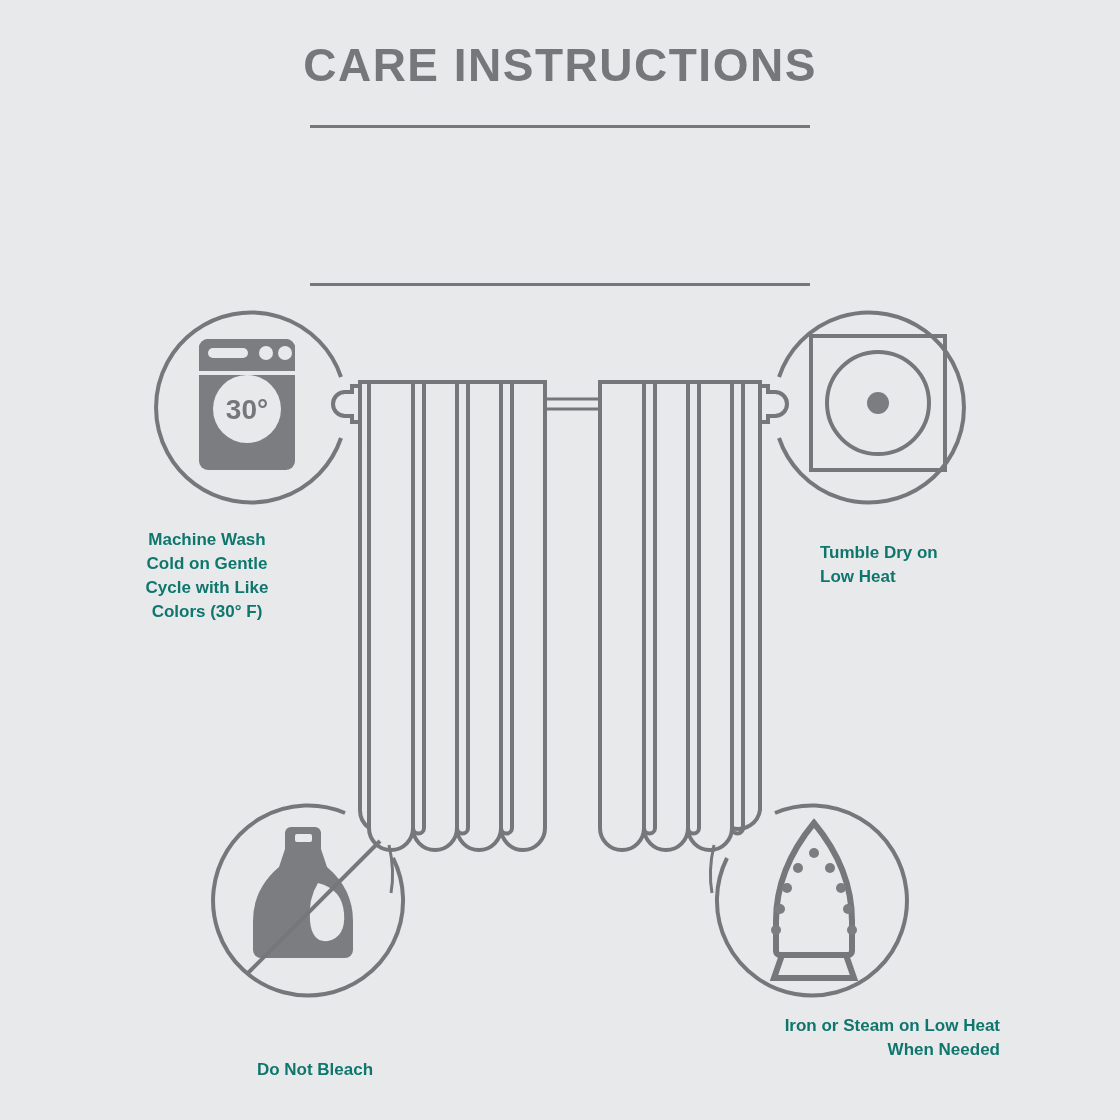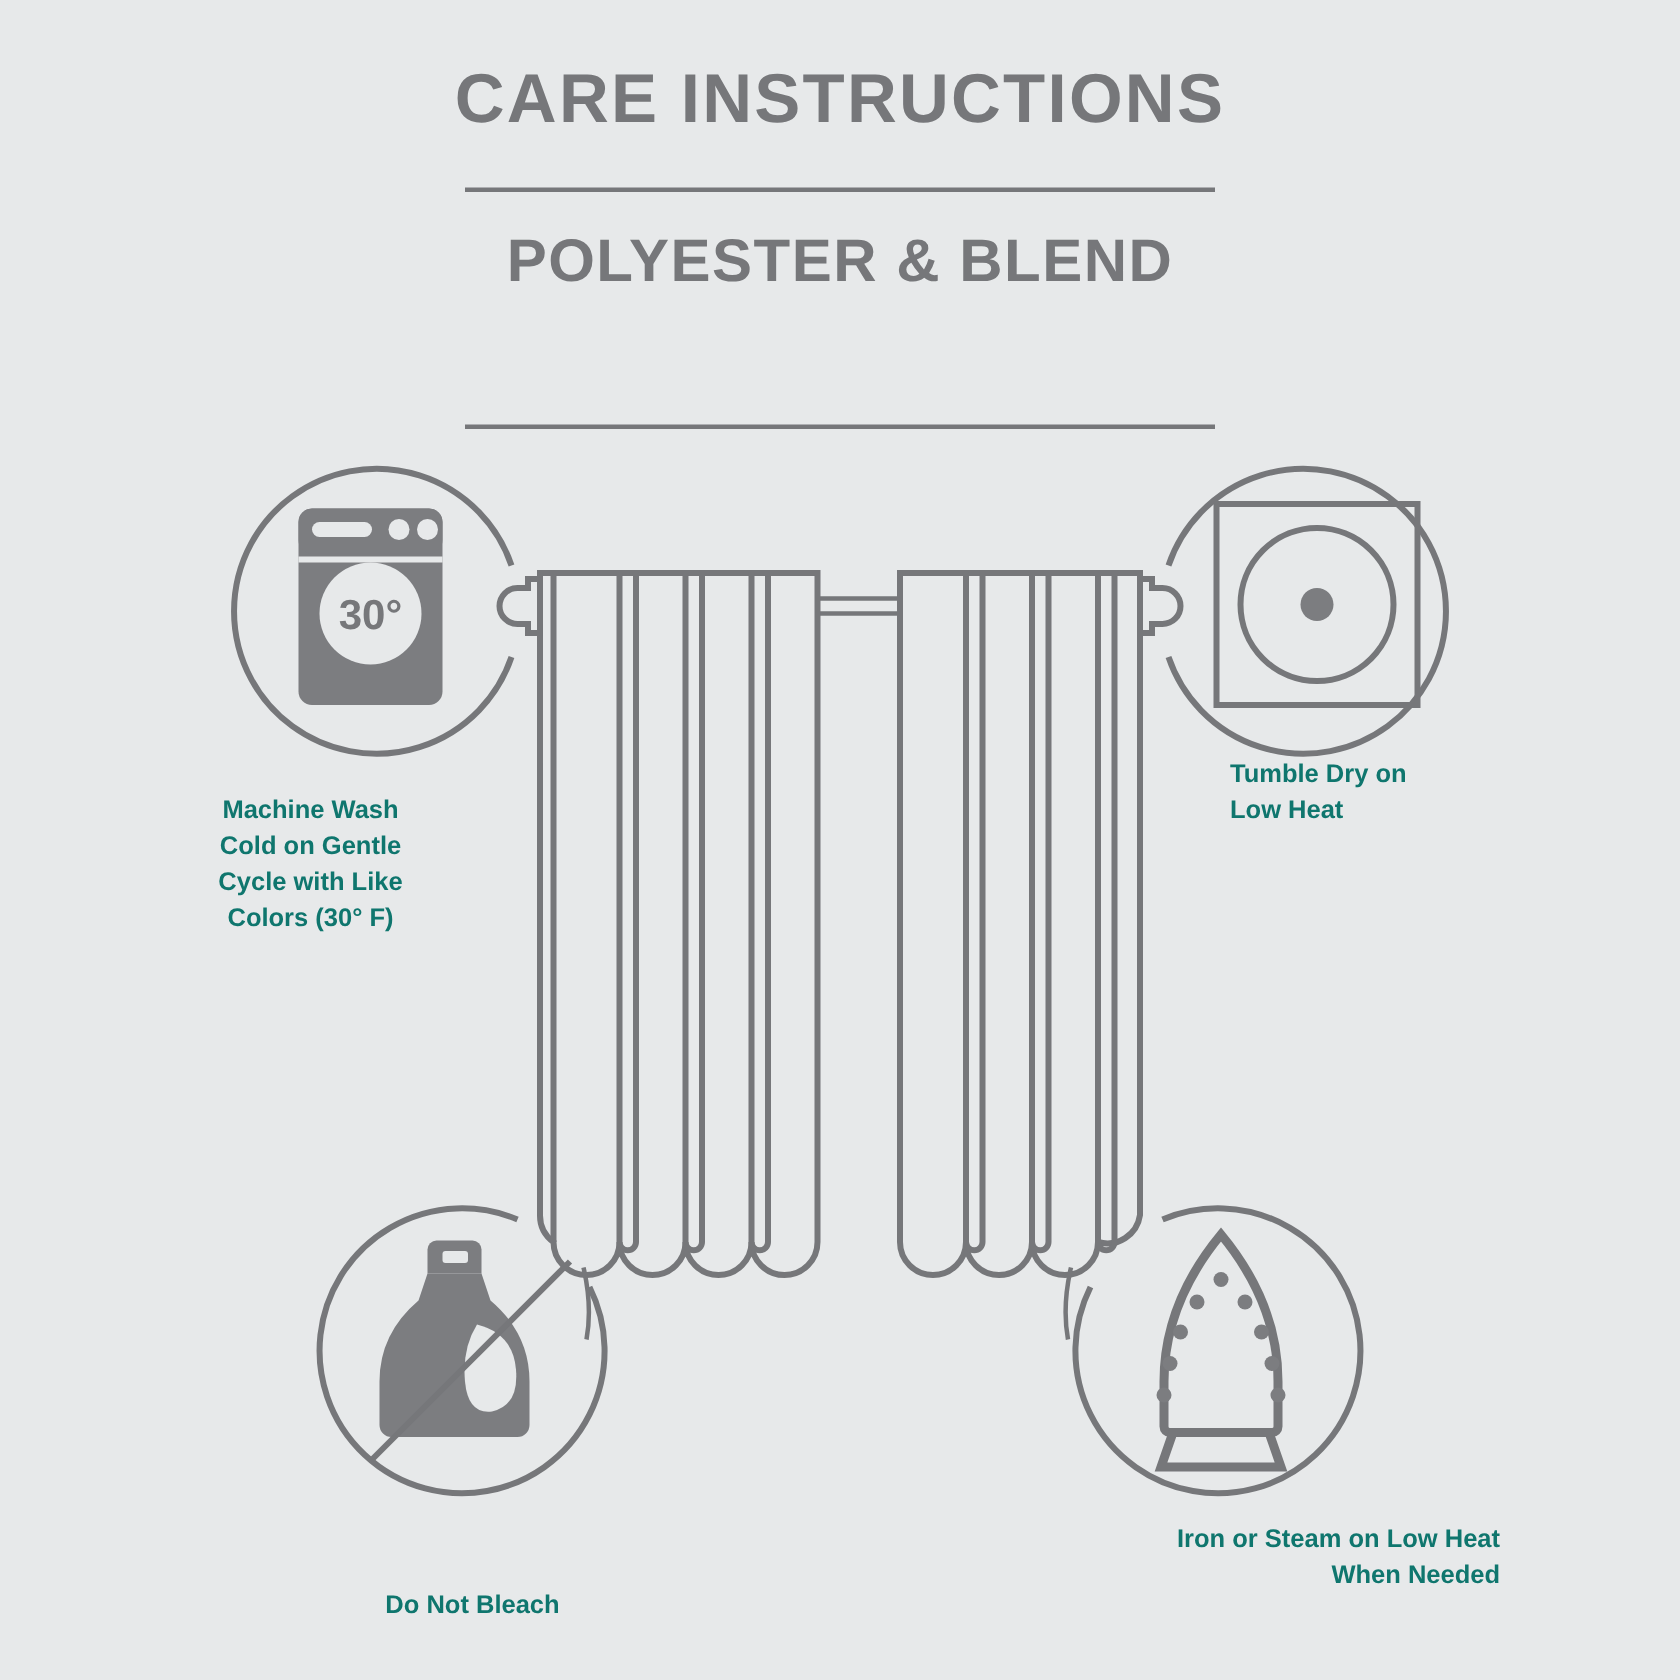--- a/index.html
+++ b/index.html
@@ -21,32 +21,31 @@
   .rule{
     position:absolute;left:310px;width:500px;height:3px;background:#76777a;
   }
   #rule-top{top:125px;}
   #rule-bottom{top:283px;}
   .caption{
     position:absolute;color:#0f766e;font-weight:bold;font-size:17px;
     line-height:1.42;white-space:pre-line;
   }
   #cap-wash{left:78px;top:528px;width:258px;text-align:center;}
-  #cap-dry{left:820px;top:504px;width:260px;text-align:left;}
+  #cap-dry{left:820px;top:541px;width:260px;text-align:left;}
   #cap-bleach{left:185px;top:1058px;width:260px;text-align:center;}
   #cap-iron{left:600px;top:1014px;width:400px;text-align:right;}
 </style>
 </head>
 <body>
 
 <div id="stage">
 
   <div class="hdr" id="title-main">CARE INSTRUCTIONS</div>
   <div class="rule" id="rule-top"></div>
-  <div class="hdr" id="title-sub1">POLYESTER &amp; BLEND</div>
   <div class="rule" id="rule-bottom"></div>
 
   <svg width="1120" height="1120" viewBox="0 0 1120 1120" style="position:absolute;left:0;top:0;">
 
     <g fill="none" stroke="#76777a" stroke-width="4">
 
       <g>
         <line x1="545" y1="399" x2="600" y2="399" stroke-width="3"></line>
         <line x1="545" y1="409" x2="600" y2="409" stroke-width="3"></line>
       </g>

